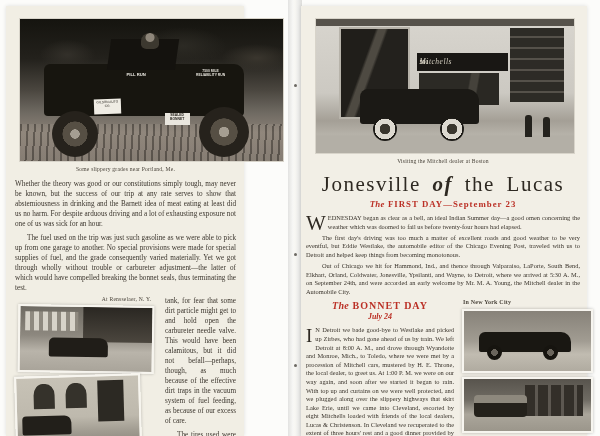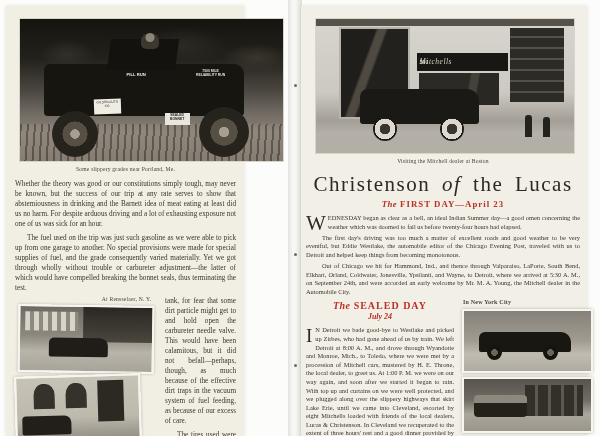--- a/index.html
+++ b/index.html
@@ -16,21 +16,21 @@
   .cap-right{text-align:right;padding-right:6px;margin-bottom:2px;}
   .cap-bold{font-weight:bold;font-size:6px;margin:0 0 3px 2px;}
   .body{font-size:7.2px;line-height:10px;text-align:justify;margin:0 0 3.5px 0;}
   .indent{text-indent:12px;}
   .lead{margin-bottom:1px;}
   .body2{font-size:6.4px;line-height:8.6px;text-align:justify;margin:0 0 2.5px 0;}
   .indent2{text-indent:16px;}
 
   .title{font-weight:400;font-size:21px;line-height:24px;text-align:center;margin:7px 0 3px 0;
          letter-spacing:1.5px;word-spacing:5px;color:#2e2922;}
-  .title i{font-weight:400;}
+  .title i{font-weight:700;}
   .red-head{font-size:8.8px;line-height:10px;text-align:center;margin:0 0 5px 0;color:#bb3026;
             font-weight:bold;letter-spacing:1px;}
   .red-head i{font-weight:bold;letter-spacing:.3px;font-family:Liberation Serif, serif;}
   .red-head.second{font-size:10px;margin:2px 0 1px 0;}
   .red-date{font-size:8px;font-style:italic;font-weight:bold;text-align:center;color:#bb3026;margin:0 0 5px 0;}
   .dropcap{float:left;font-size:21px;line-height:17px;padding:1px 2px 0 0;color:#2e2922;}
   .dropcap.small{font-size:19px;padding-right:3px;}
 
   
   .inner-l{padding:0 8px 0 9px;}
@@ -190,31 +190,31 @@
           <div class="walk"></div>
           <div class="car2"></div>
           <div class="wheelw wa"></div>
           <div class="wheelw wb"></div>
           <div class="ped p1"></div>
           <div class="ped p2"></div>
         </div>
       </figure>
       <div class="caption cap-center">Visiting the Mitchell dealer at Boston</div>
 
-      <h1 class="title"><span>Christenson</span> <i>of</i> <span>the Lucas</span></h1>
-
-      <h2 class="red-head"><i>The</i> <span>FIRST DAY—April 23</span></h2>
+      <h1 class="title"><span>Jonesville</span> <i>of</i> <span>the Lucas</span></h1>
+
+      <h2 class="red-head"><i>The</i> <span>FIRST DAY—September 23</span></h2>
 
       <p class="body2"><span class="dropcap">W</span><span>EDNESDAY began as clear as a bell, an ideal Indian Summer day—a good omen concerning the weather which was doomed to fail us before twenty-four hours had elapsed.</span></p>
       <p class="body2 indent2">The first day's driving was too much a matter of excellent roads and good weather to be very eventful, but Eddie Westlake, the automobile editor of the Chicago Evening Post, traveled with us to Detroit and helped keep things from becoming monotonous.</p>
       <p class="body2 indent2">Out of Chicago we hit for Hammond, Ind., and thence through Valparaiso, LaPorte, South Bend, Elkhart, Orland, Coldwater, Jonesville, Ypsilanti, and Wayne, to Detroit, where we arrived at 5:30 A. M., on September 24th, and were accorded an early welcome by Mr. M. A. Young, the Mitchell dealer in the Automobile City.</p>
 
       <div class="two-col">
         <div class="col-a">
-          <h2 class="red-head second"><i>The</i> <span>SEALED DAY</span></h2>
+          <h2 class="red-head second"><i>The</i> <span>BONNET DAY</span></h2>
           <div class="red-date">July 24</div>
           <p class="body2"><span class="dropcap small">I</span><span>N Detroit we bade good-bye to Westlake and picked up Zirbes, who had gone ahead of us by train.  We left Detroit at 8:00 A. M., and drove through Wyandotte and Monroe, Mich., to Toledo, where we were met by a procession of Mitchell cars, mustered by H. E. Throne, the local dealer, to greet us.  At 1:00 P. M. we were on our way again, and soon after we started it began to rain.  With top up and curtains on we were well protected, and we plugged along over the slippery highways that skirt Lake Erie, until we came into Cleveland, escorted by eight Mitchells loaded with friends of the local dealers, Lucas &amp; Christenson.  In Cleveland we recuperated to the extent of three hours' rest and a good dinner provided by our Cleveland hosts; then, at 9:00 P. M., we were again on our way.</span></p>
         </div>
         <div class="col-b">
           <div class="caption cap-bold">In New York City</div>
           <figure class="photo-small ph-nyc1">
             <div class="carC"></div>
             <div class="wheelC c1"></div>
             <div class="wheelC c2"></div>
           </figure>

